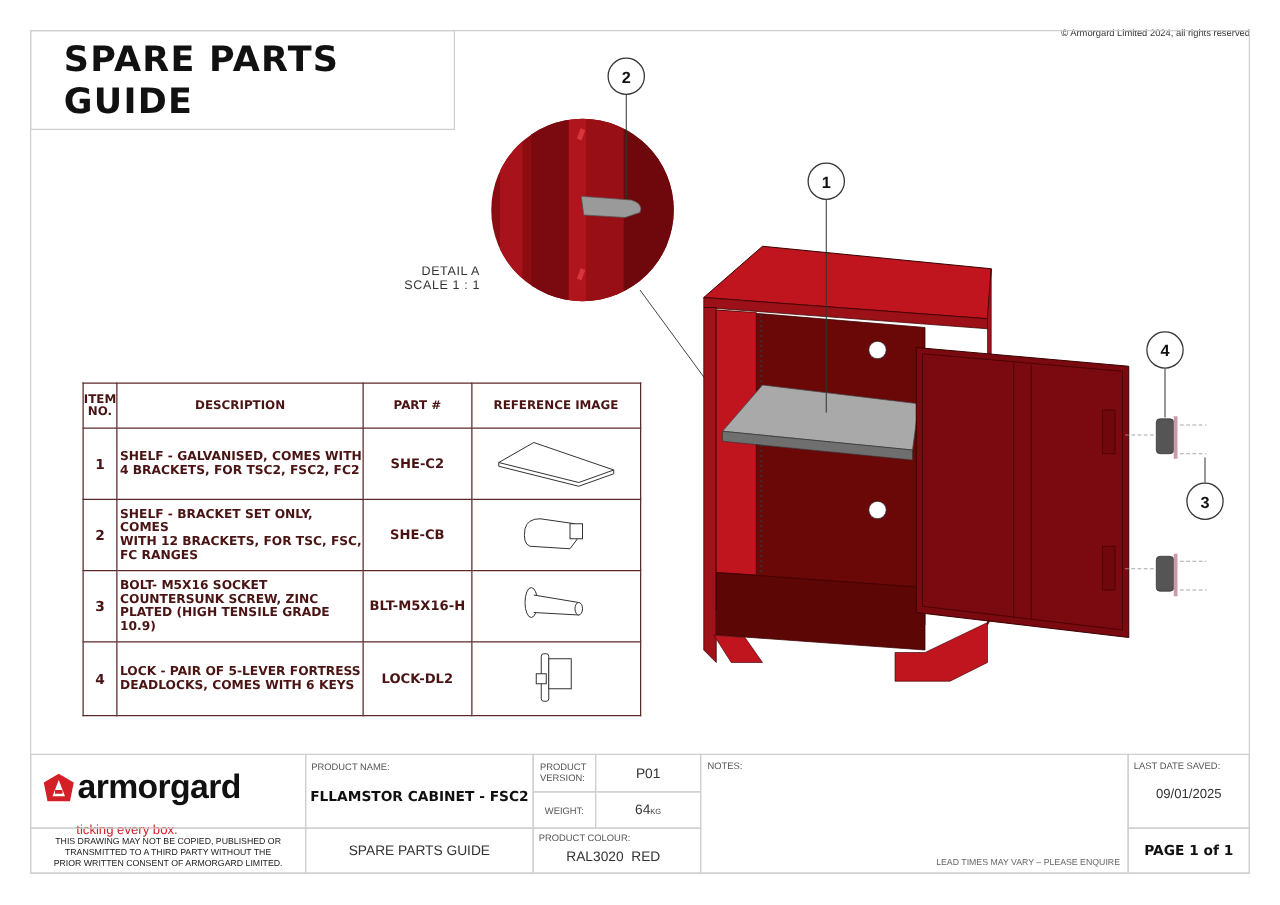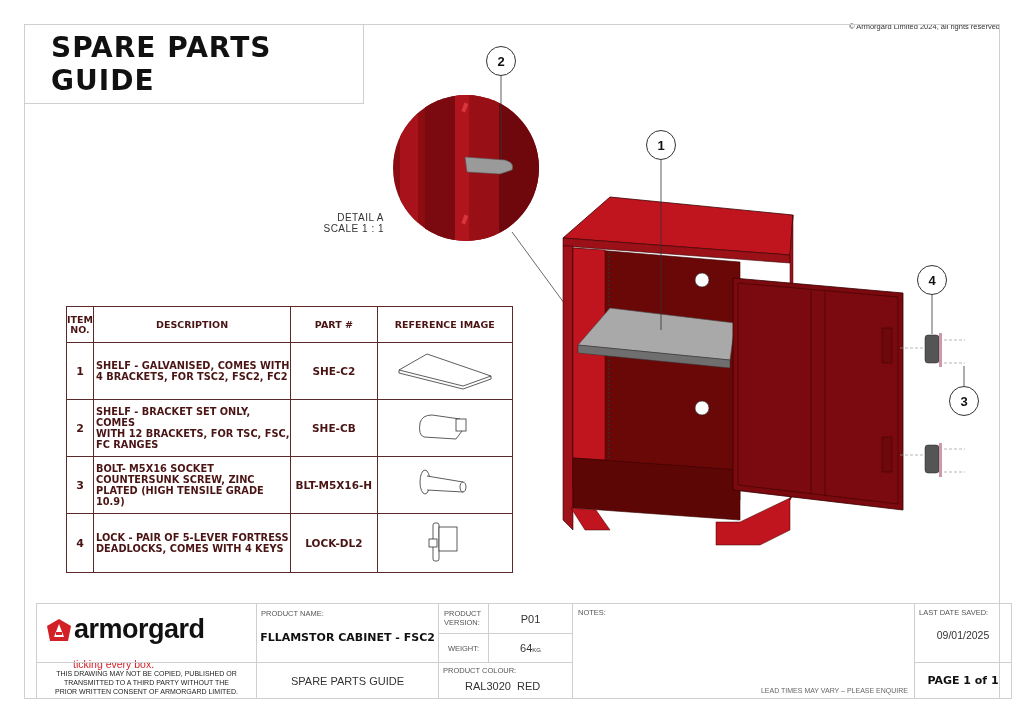--- a/index.html
+++ b/index.html
@@ -22,21 +22,21 @@
   .parts tr.r2 td { height:56px; }
   .parts tr.r3 td { height:56px; }
   .parts tr.r4 td { height:58px; }
   .parts th.num-h { font-size:9.5px; line-height:10px; }
 
   
   .balloon { width:30px; height:30px; border:1px solid #333; border-radius:50%; background:#fff; display:flex; align-items:center; justify-content:center; font-size:13px; font-weight:bold; box-sizing:border-box; }
   .detail-label { left:314px; top:212px; font-size:10px; line-height:11px; color:#333; text-align:right; width:70px; letter-spacing:0.5px; }
 
   
-  .tb { left:36px; top:603px; width:840px; height:96px; }
+  .tb { left:24px; top:603px; width:840px; height:96px; }
   .cell { position:absolute; border:1px solid #cfcfcf; box-sizing:border-box; }
   .small-label { font-size:7.5px; color:#555; position:absolute; }
   .logo-text { font-weight:bold; font-size:27px; color:#111; letter-spacing:-0.5px; }
   .tagline { font-size:10.5px; color:#d32027;margin-top:16px; }
   .legal { font-size:7px; text-align:center; line-height:9px; color:#222; }
 </style>
 </head>
 <body>
 
 <div class="abs copyright">© Armorgard Limited 2024, all rights reserved</div>
@@ -174,21 +174,21 @@
             <ellipse cx="10" cy="16" rx="5" ry="12" fill="#fff" stroke="#333" stroke-width="0.8"></ellipse>
             <path d="M12 10 L48 16 Q52 20 48 26 L12 24" fill="#fff" stroke="#333" stroke-width="0.8"></path>
             <ellipse cx="48" cy="21" rx="3" ry="5" fill="#fff" stroke="#333" stroke-width="0.8"></ellipse>
           </svg>
     </td>
   </tr>
   <tr class="r4">
     <td class="num">4</td>
     <td class="desc">
           <div>LOCK - PAIR OF 5-LEVER FORTRESS</div>
-          <div>DEADLOCKS, COMES WITH 4 KEYS</div>
+          <div>DEADLOCKS, COMES WITH 6 KEYS</div>
         </td>
     <td class="part">LOCK-DL2</td>
     <td class="img">
       <svg width="40" height="46">
             <rect x="8" y="4" width="6" height="38" rx="2" fill="#fff" stroke="#333" stroke-width="0.8"></rect>
             <rect x="14" y="8" width="18" height="24" fill="#fff" stroke="#333" stroke-width="0.8"></rect>
             <rect x="4" y="20" width="8" height="8" fill="#fff" stroke="#333" stroke-width="0.8"></rect>
           </svg>
     </td>
   </tr>

